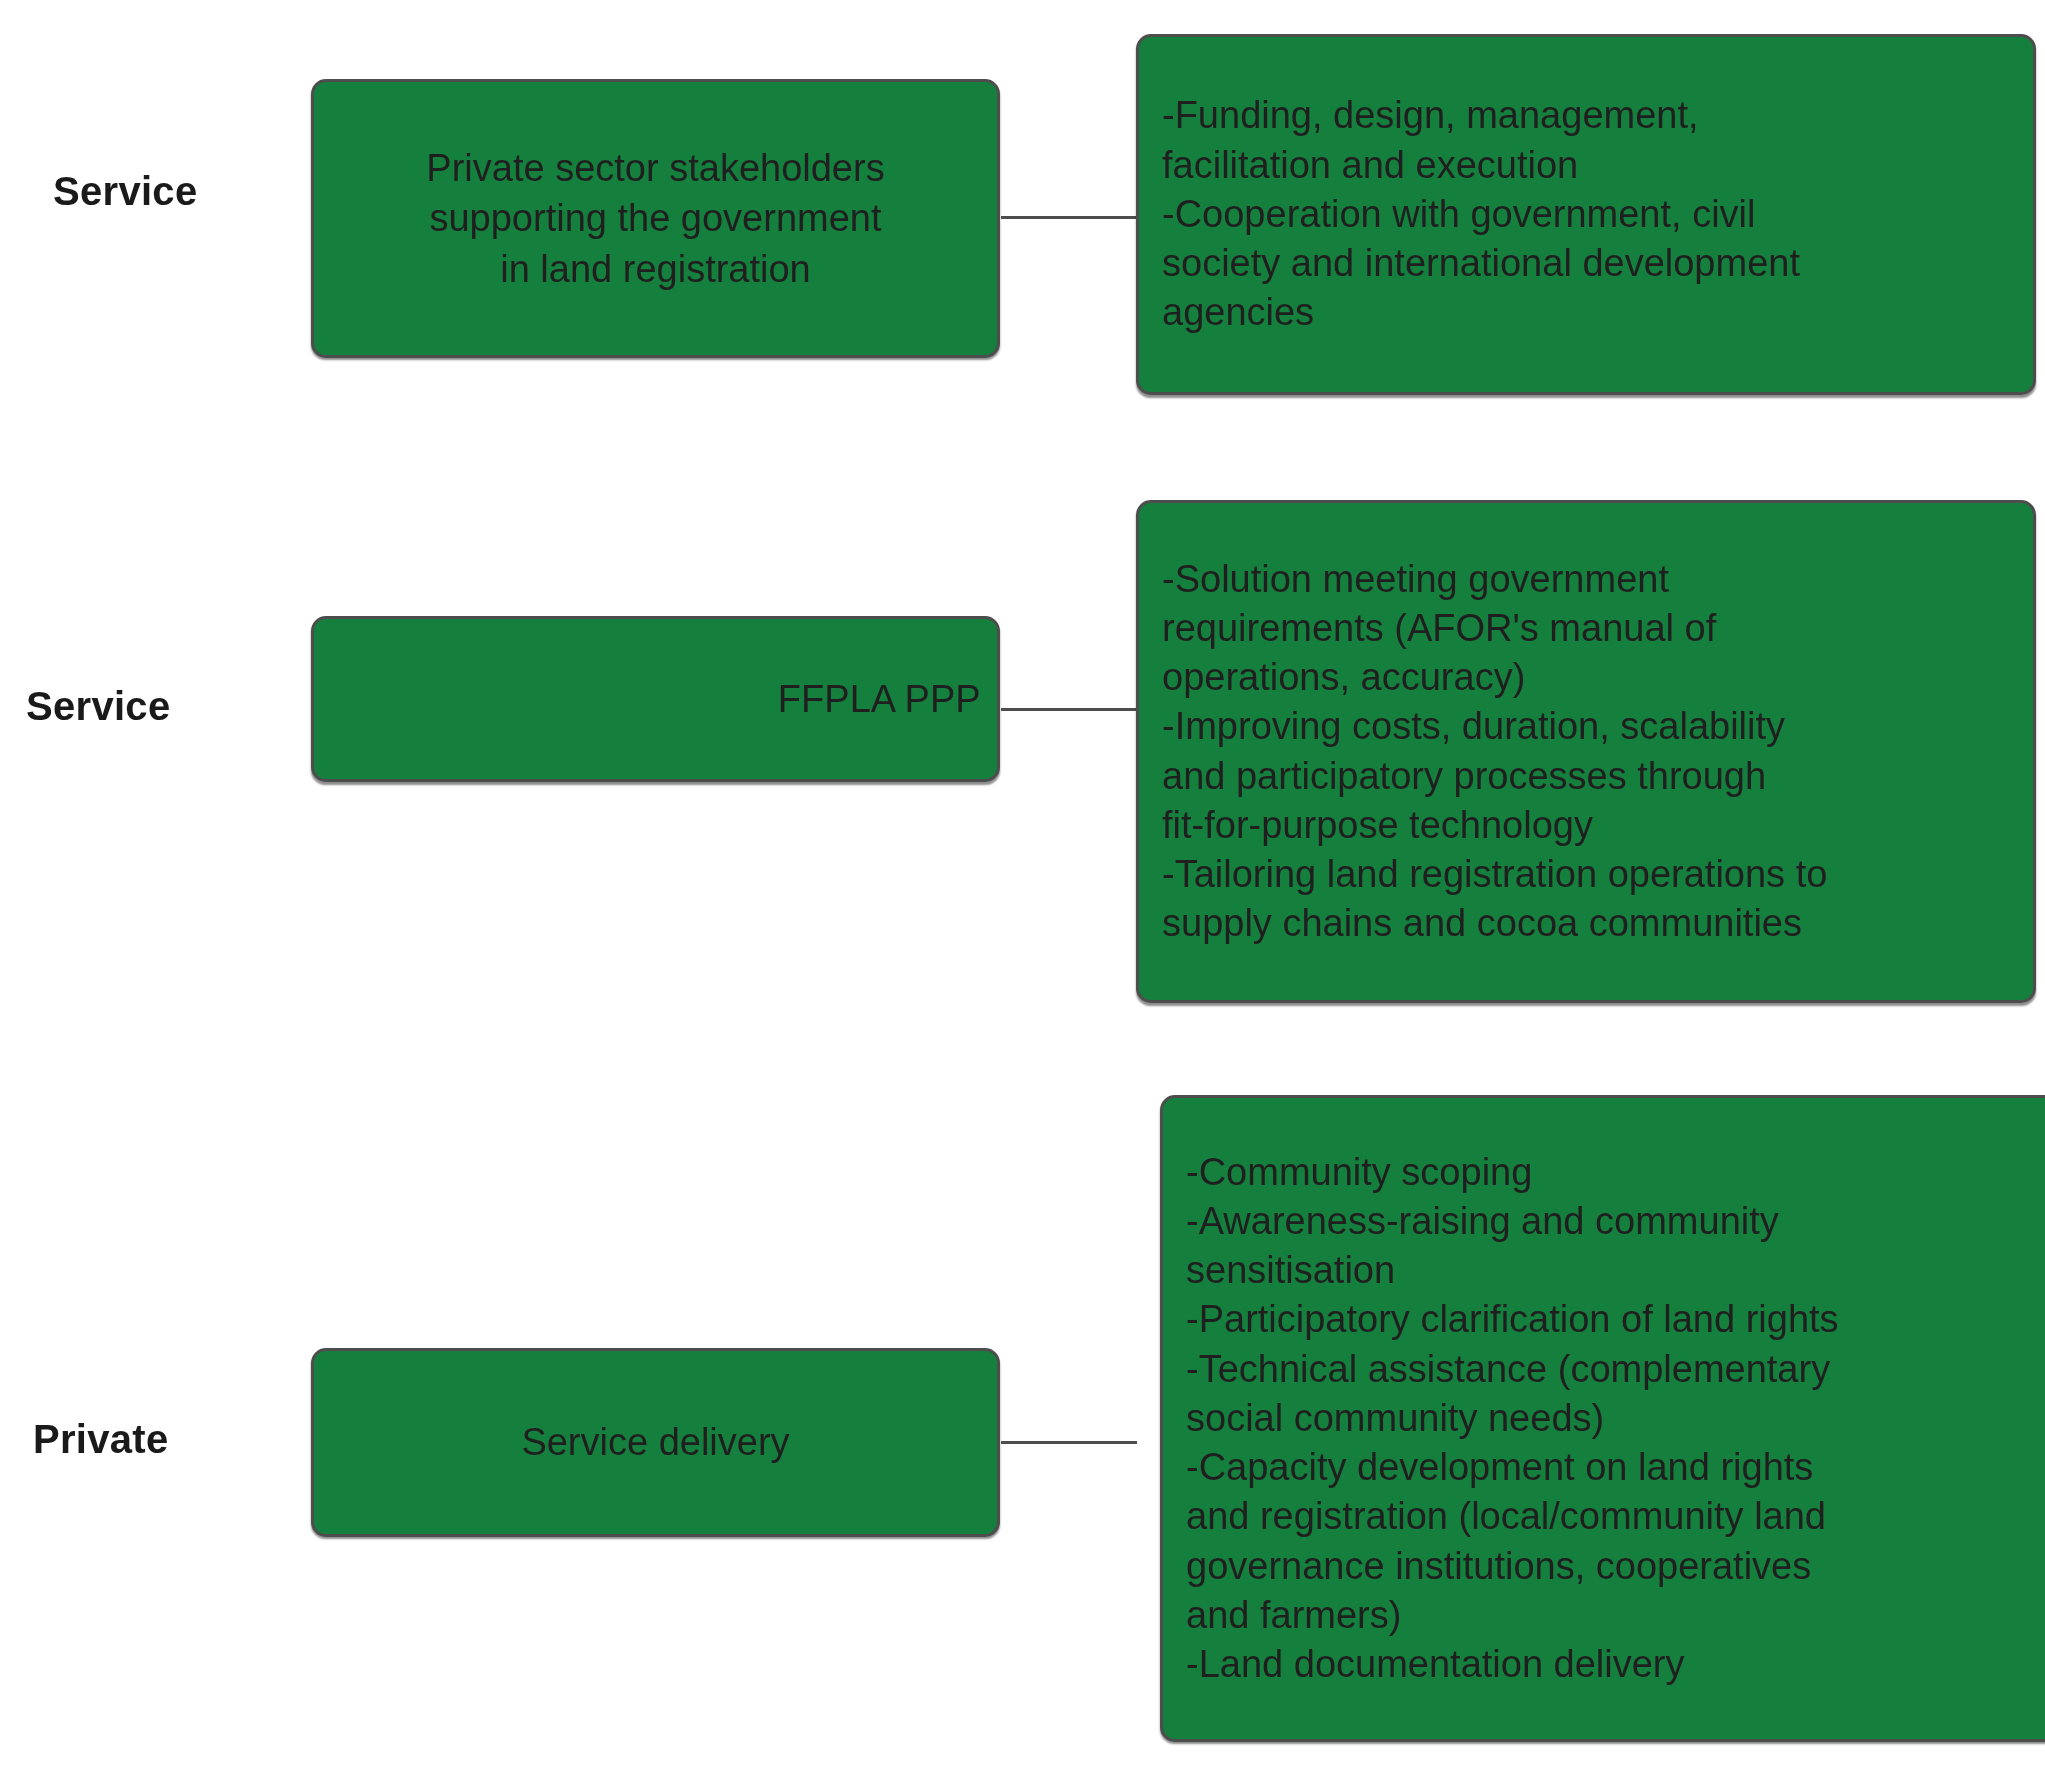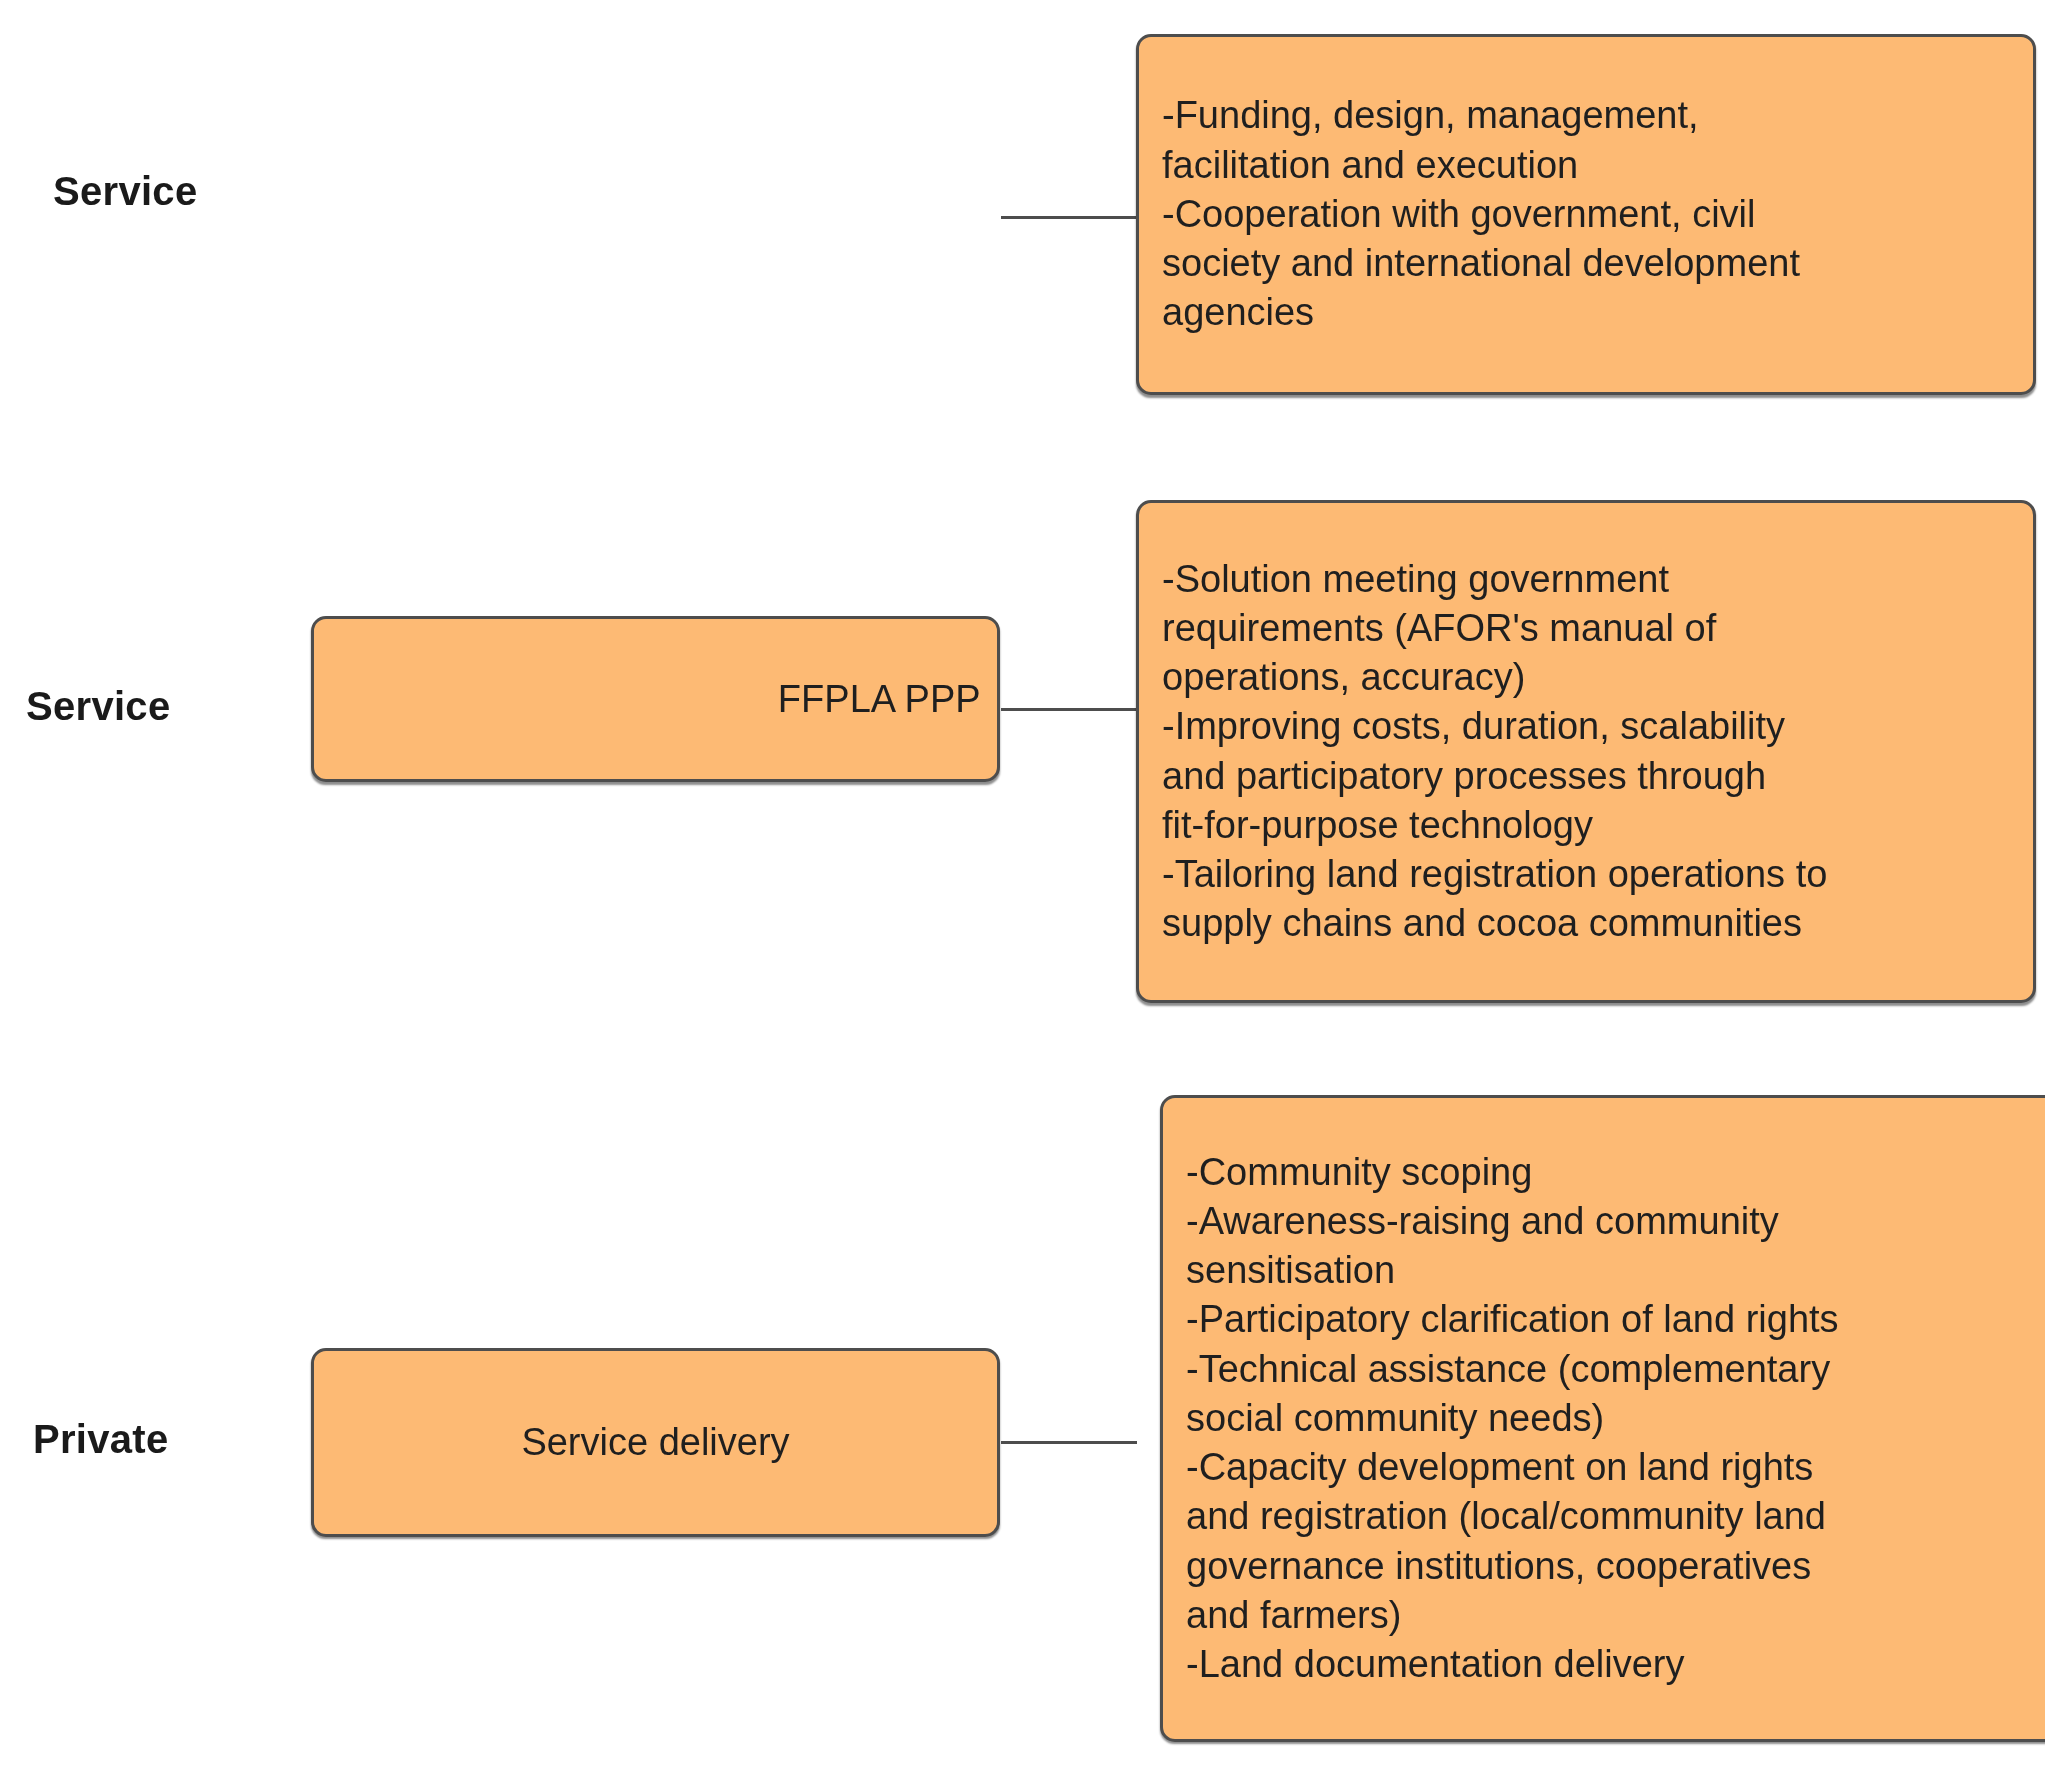--- a/index.html
+++ b/index.html
@@ -20,21 +20,21 @@
     font-weight: bold;
     font-size: 40px;
     color: #1a1a1a;
     letter-spacing: 0.3px;
     white-space: nowrap;
     line-height: 1;
   }
   .node {
     position: absolute;
     box-sizing: border-box;
-    background: #fdba74;
+    background: #15803d;
     border: 3.4px solid #4d4d4d;
     border-radius: 15px;
     box-shadow: 0 2.7px 2.1px -0.7px rgba(0,0,0,0.45);
   }
   .node-center {
     display: flex;
     align-items: center;
     justify-content: center;
   }
   .node-center .node-text {
@@ -64,20 +64,25 @@
     background: #4d4d4d;
   }
 </style>
 </head>
 <body>
 
 <div id="canvas">
 
   <div class="row-label" style="left:53px; top:171px;">Service</div>
 
+  <div class="node node-center" style="left:311px; top:79px; width:689px; height:279px;">
+    <div class="node-text">Private sector stakeholders
+supporting the government
+in land registration</div>
+  </div>
 
   <div class="connector" style="left:1001px; top:216px; width:136px;"></div>
 
   <div class="node node-list" style="left:1136px; top:34px; width:900px; height:361px;">
     <div class="node-text">-Funding, design, management,
 facilitation and execution
 -Cooperation with government, civil
 society and international development
 agencies</div>
   </div>

